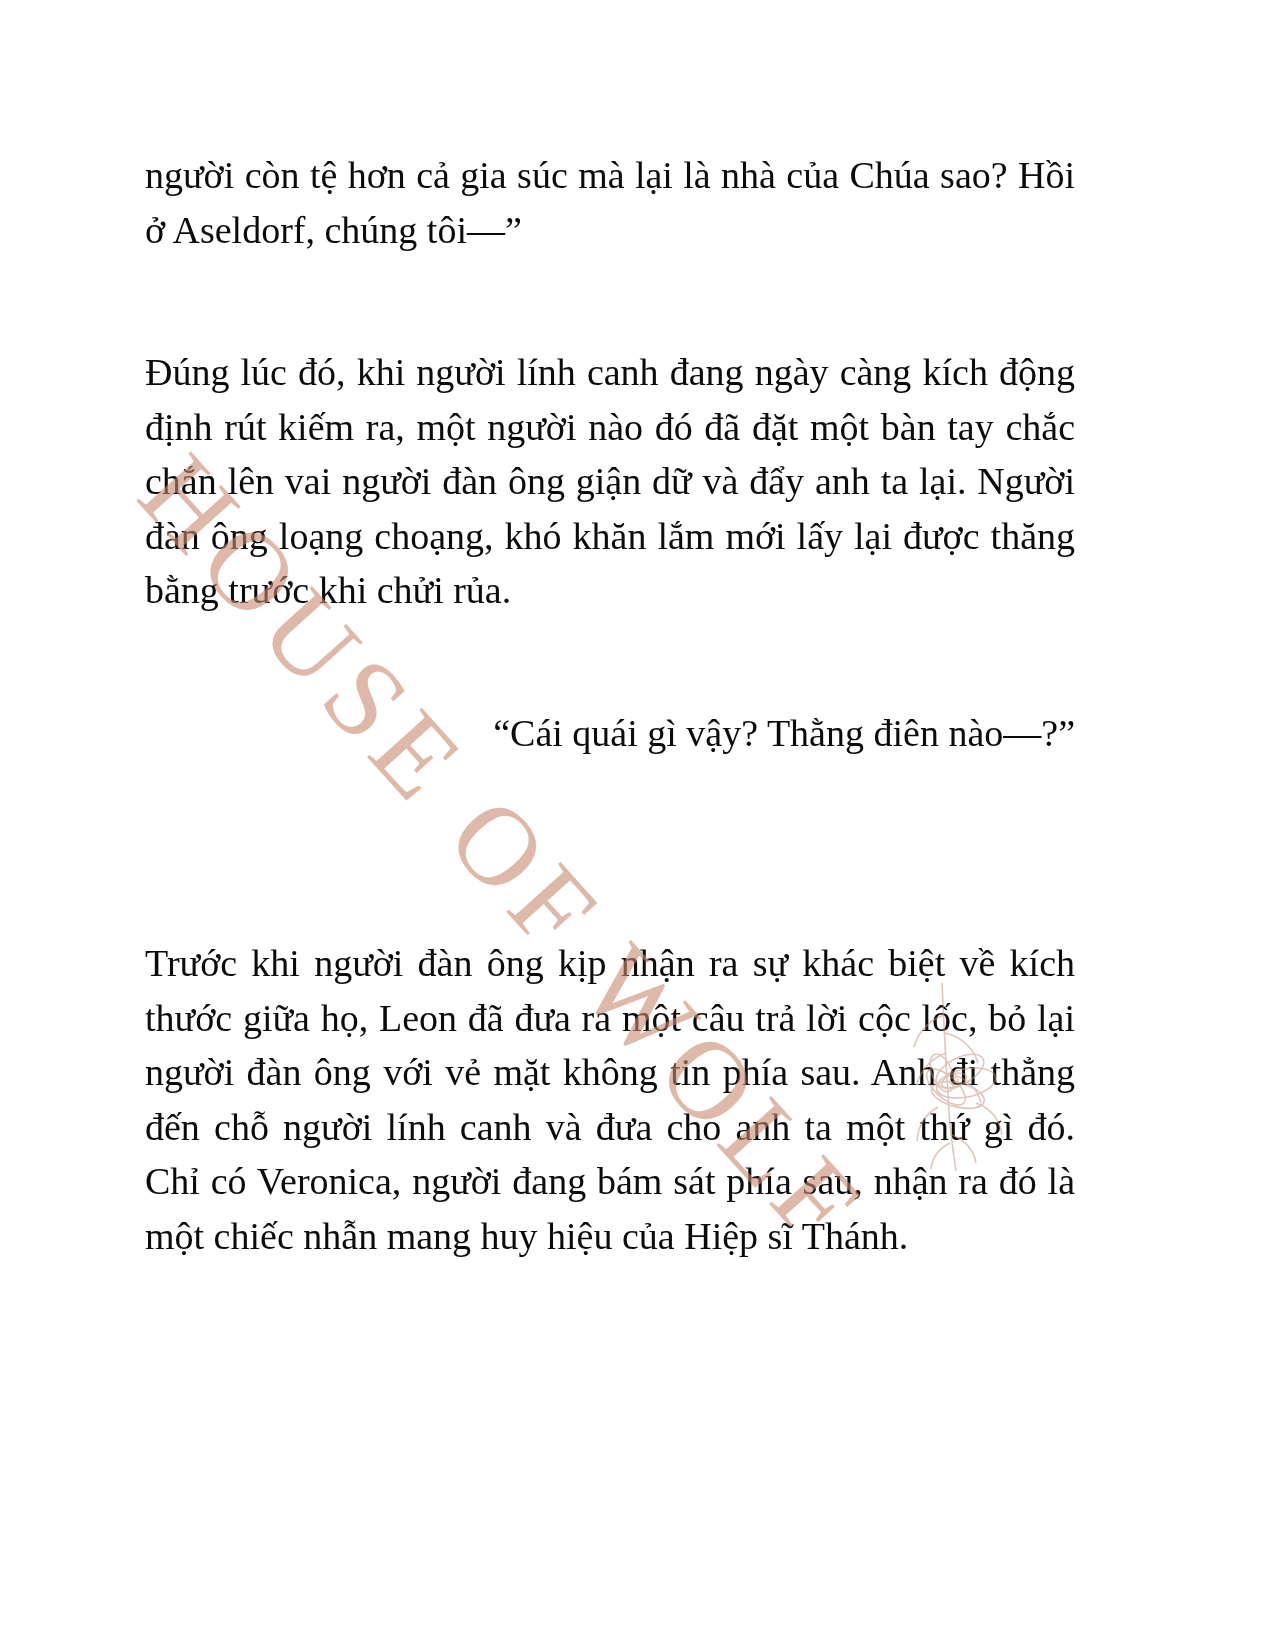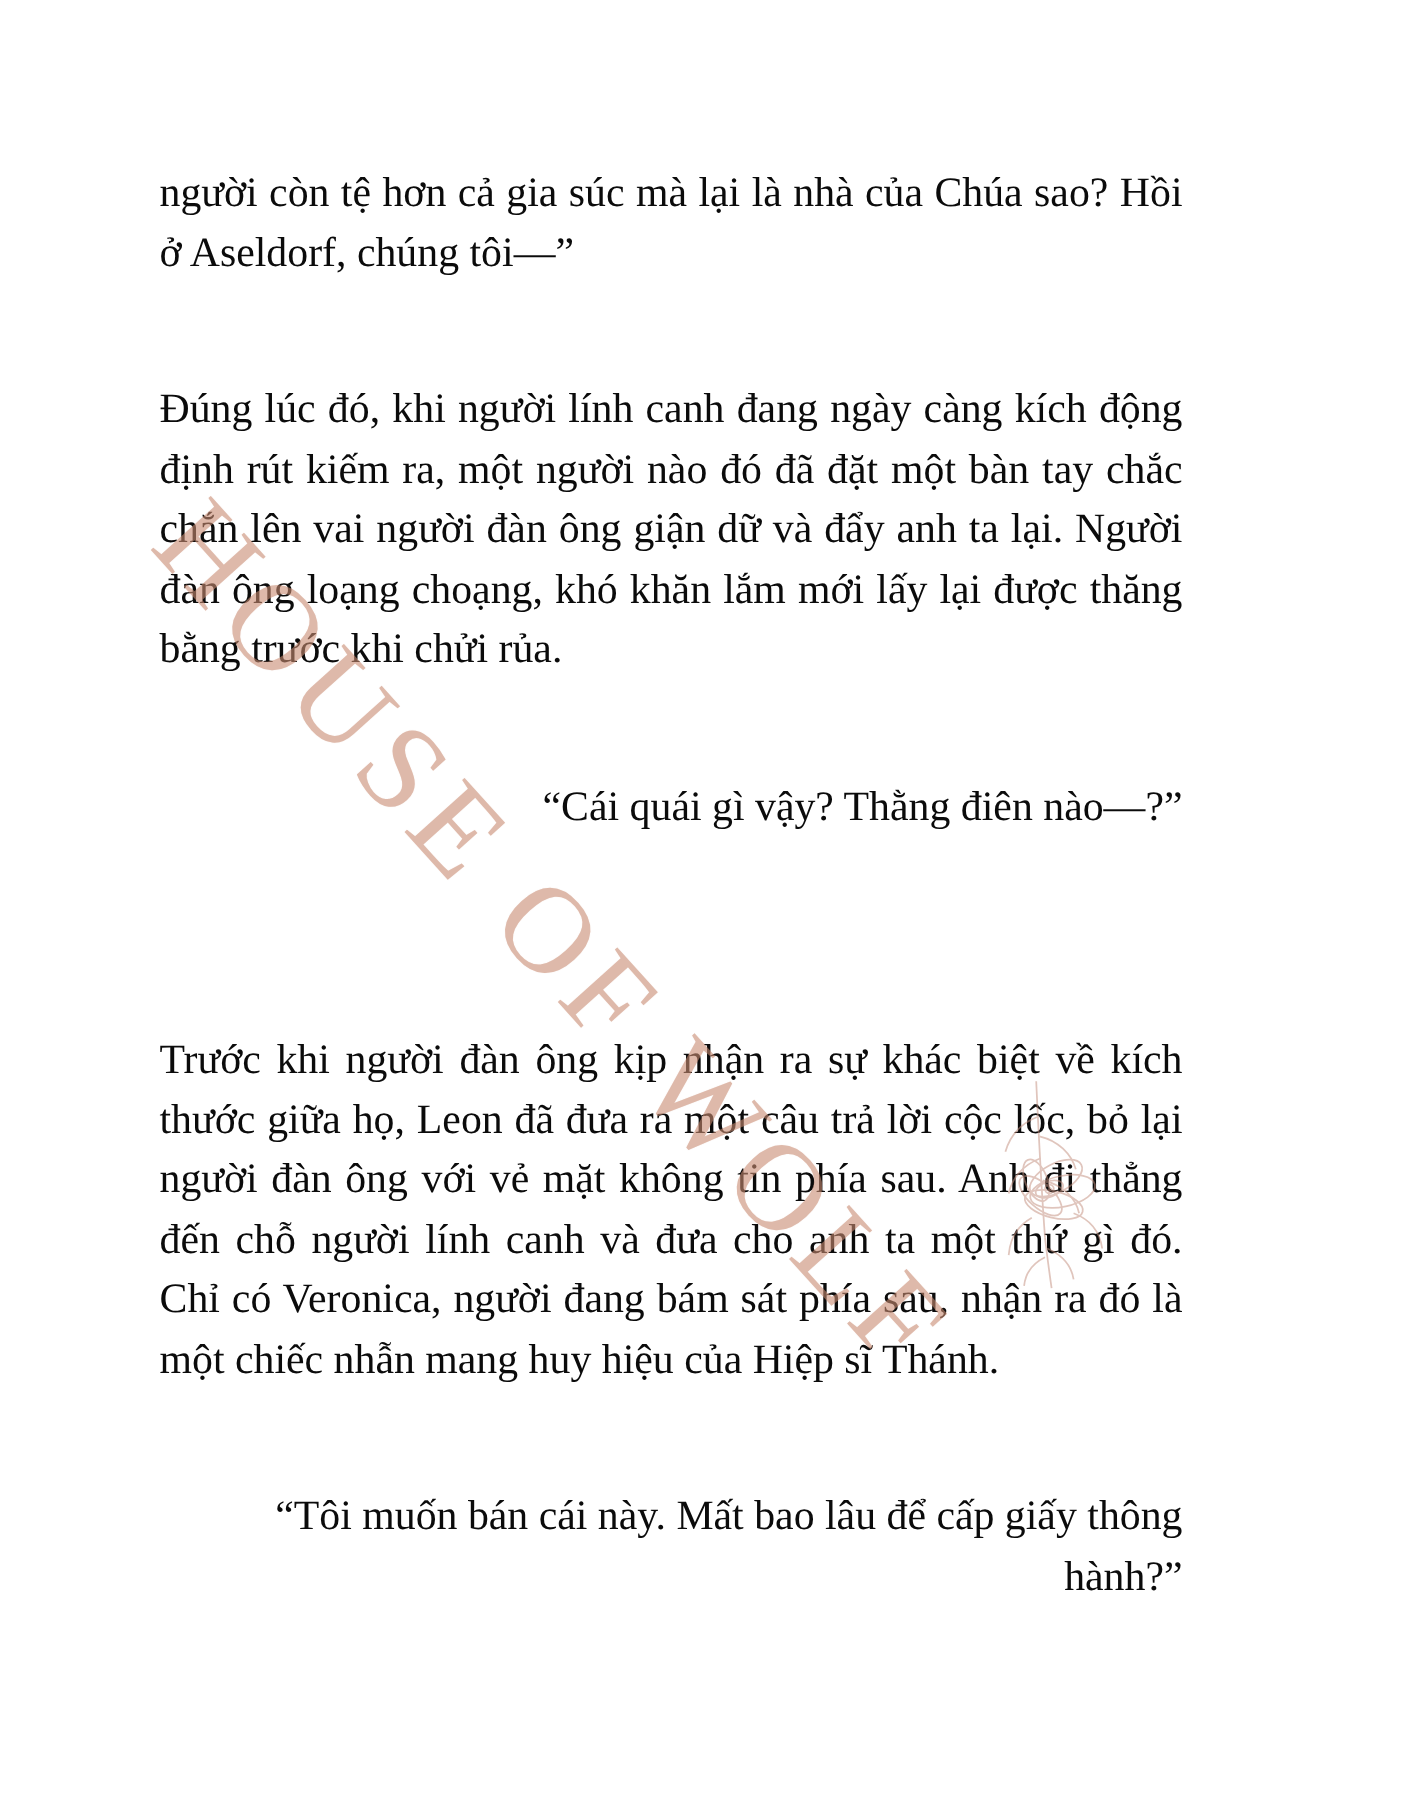--- a/index.html
+++ b/index.html
@@ -99,21 +99,20 @@
 
     <div class="spacer-lg"></div>
 
 
     <div class="spacer-lg"></div>
 
     <p class="para">Trước khi người đàn ông kịp nhận ra sự khác biệt về kích thước giữa họ, Leon đã đưa ra một câu trả lời cộc lốc, bỏ lại người đàn ông với vẻ mặt không tin phía sau. Anh đi thẳng đến chỗ người lính canh và đưa cho anh ta một thứ gì đó. Chỉ có Veronica, người đang bám sát phía sau, nhận ra đó là một chiếc nhẫn mang huy hiệu của Hiệp sĩ Thánh.</p>
 
     <div class="spacer-lg"></div>
 
-    <p class="para nojustify">“Tôi muốn bán cái này. Mất bao lâu để cấp giấy thông hành?”</p>
   </div>
 
   <div class="watermark-layer">
     <div class="wm-text">HOUSE OF WOLF</div>
 
     <svg class="wm-floral" viewBox="0 0 150 200" xmlns="http://www.w3.org/2000/svg">
       <g stroke="#c49180" fill="none" stroke-width="1.6" opacity="0.95">
         <path d="M62 8 C64 50 66 96 70 150"></path>
         <path d="M70 150 C72 168 74 182 76 196"></path>
         <path d="M64 40 C48 46 38 58 34 72"></path>

